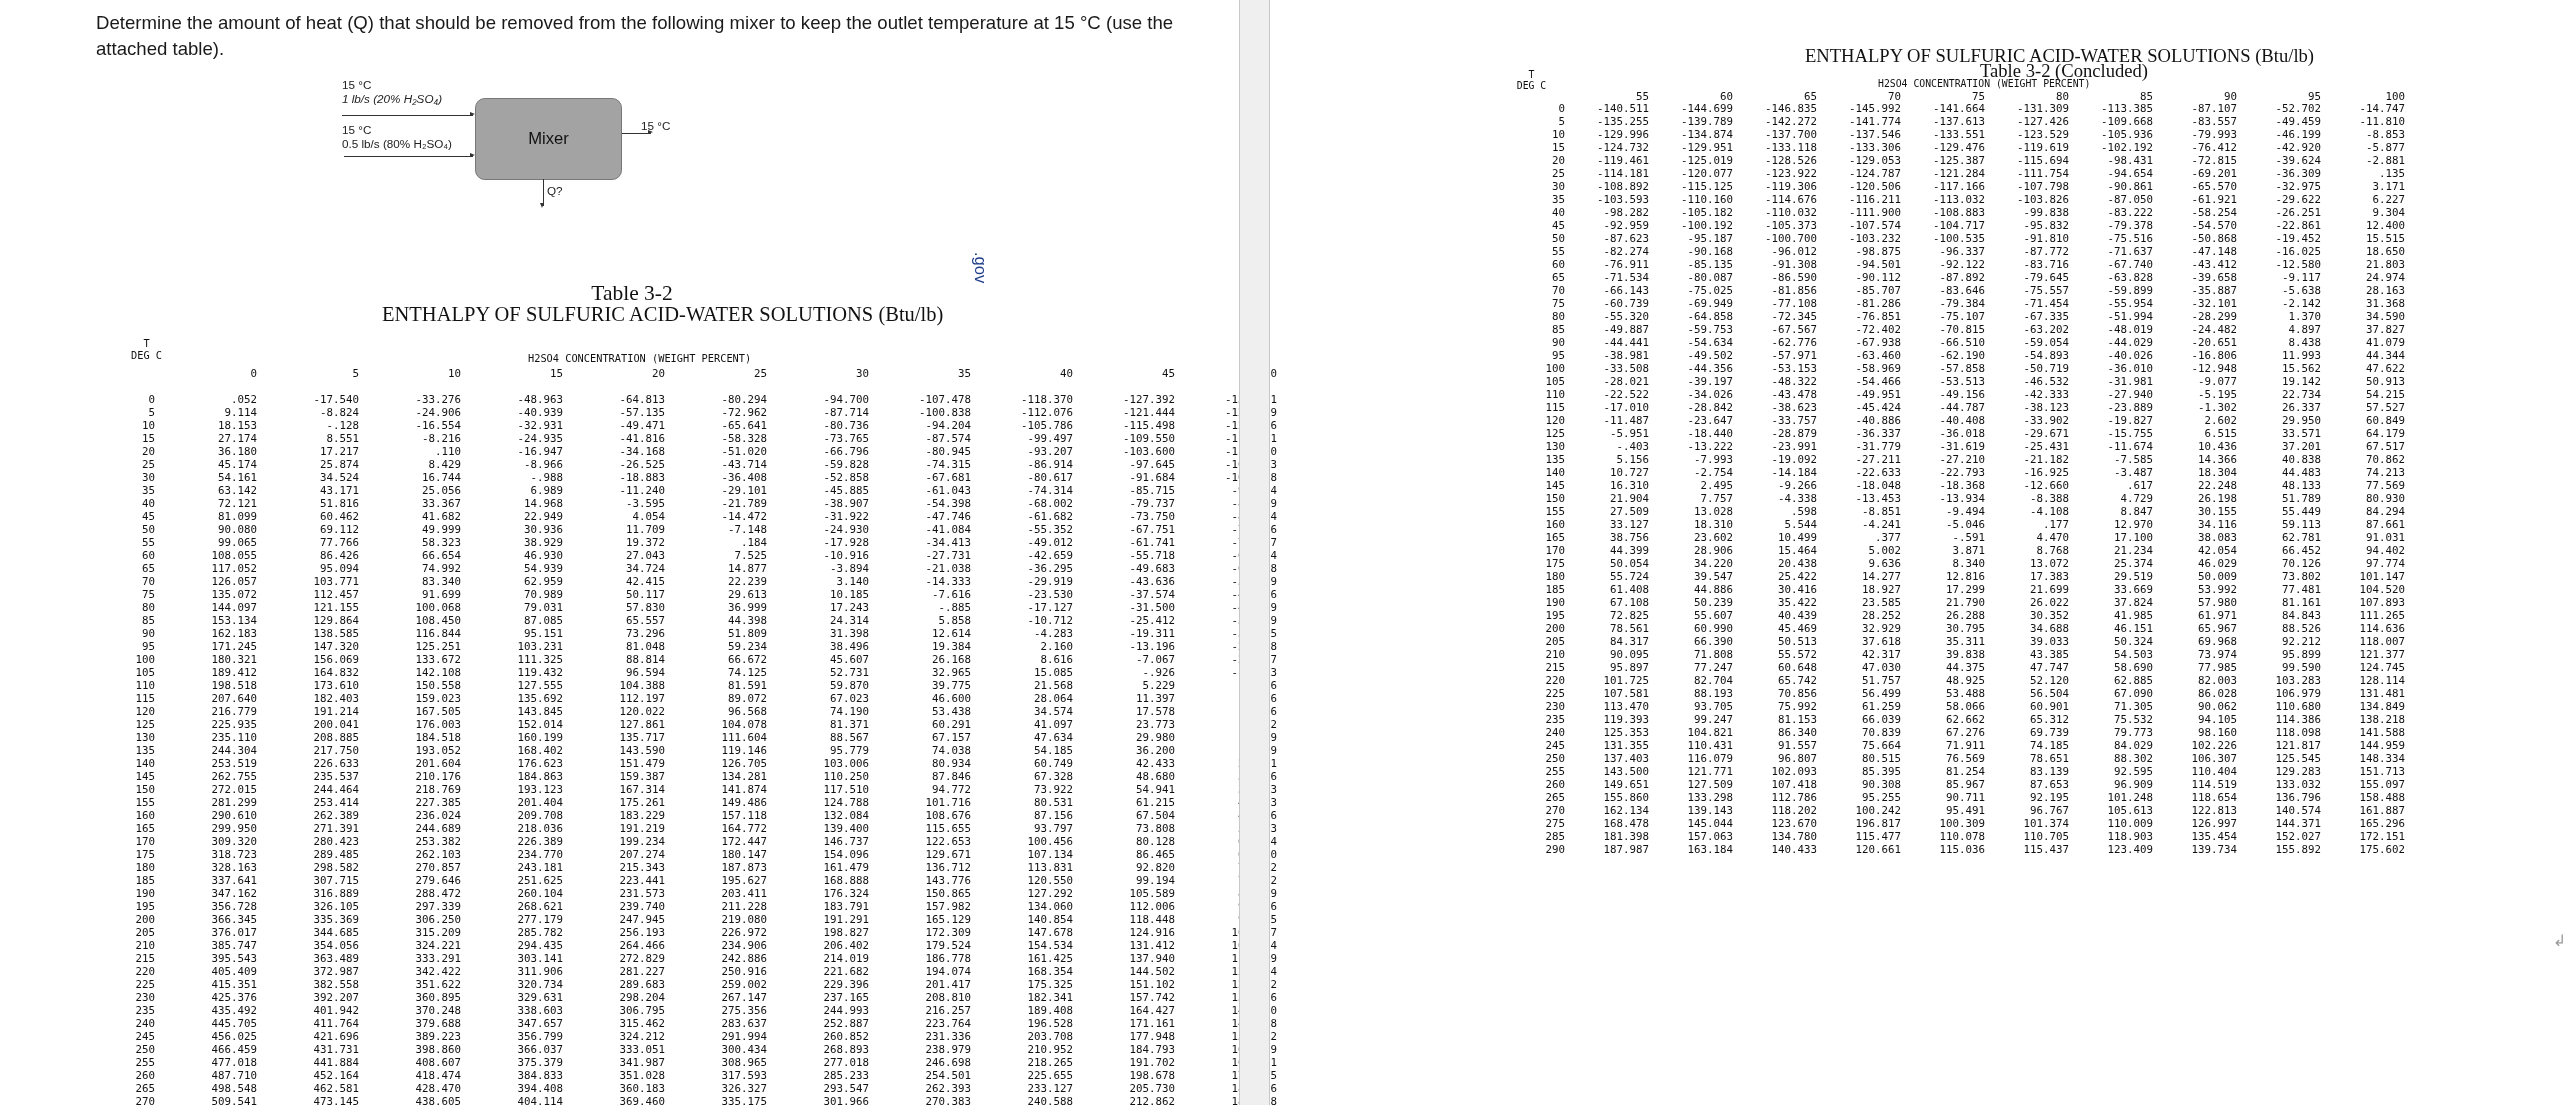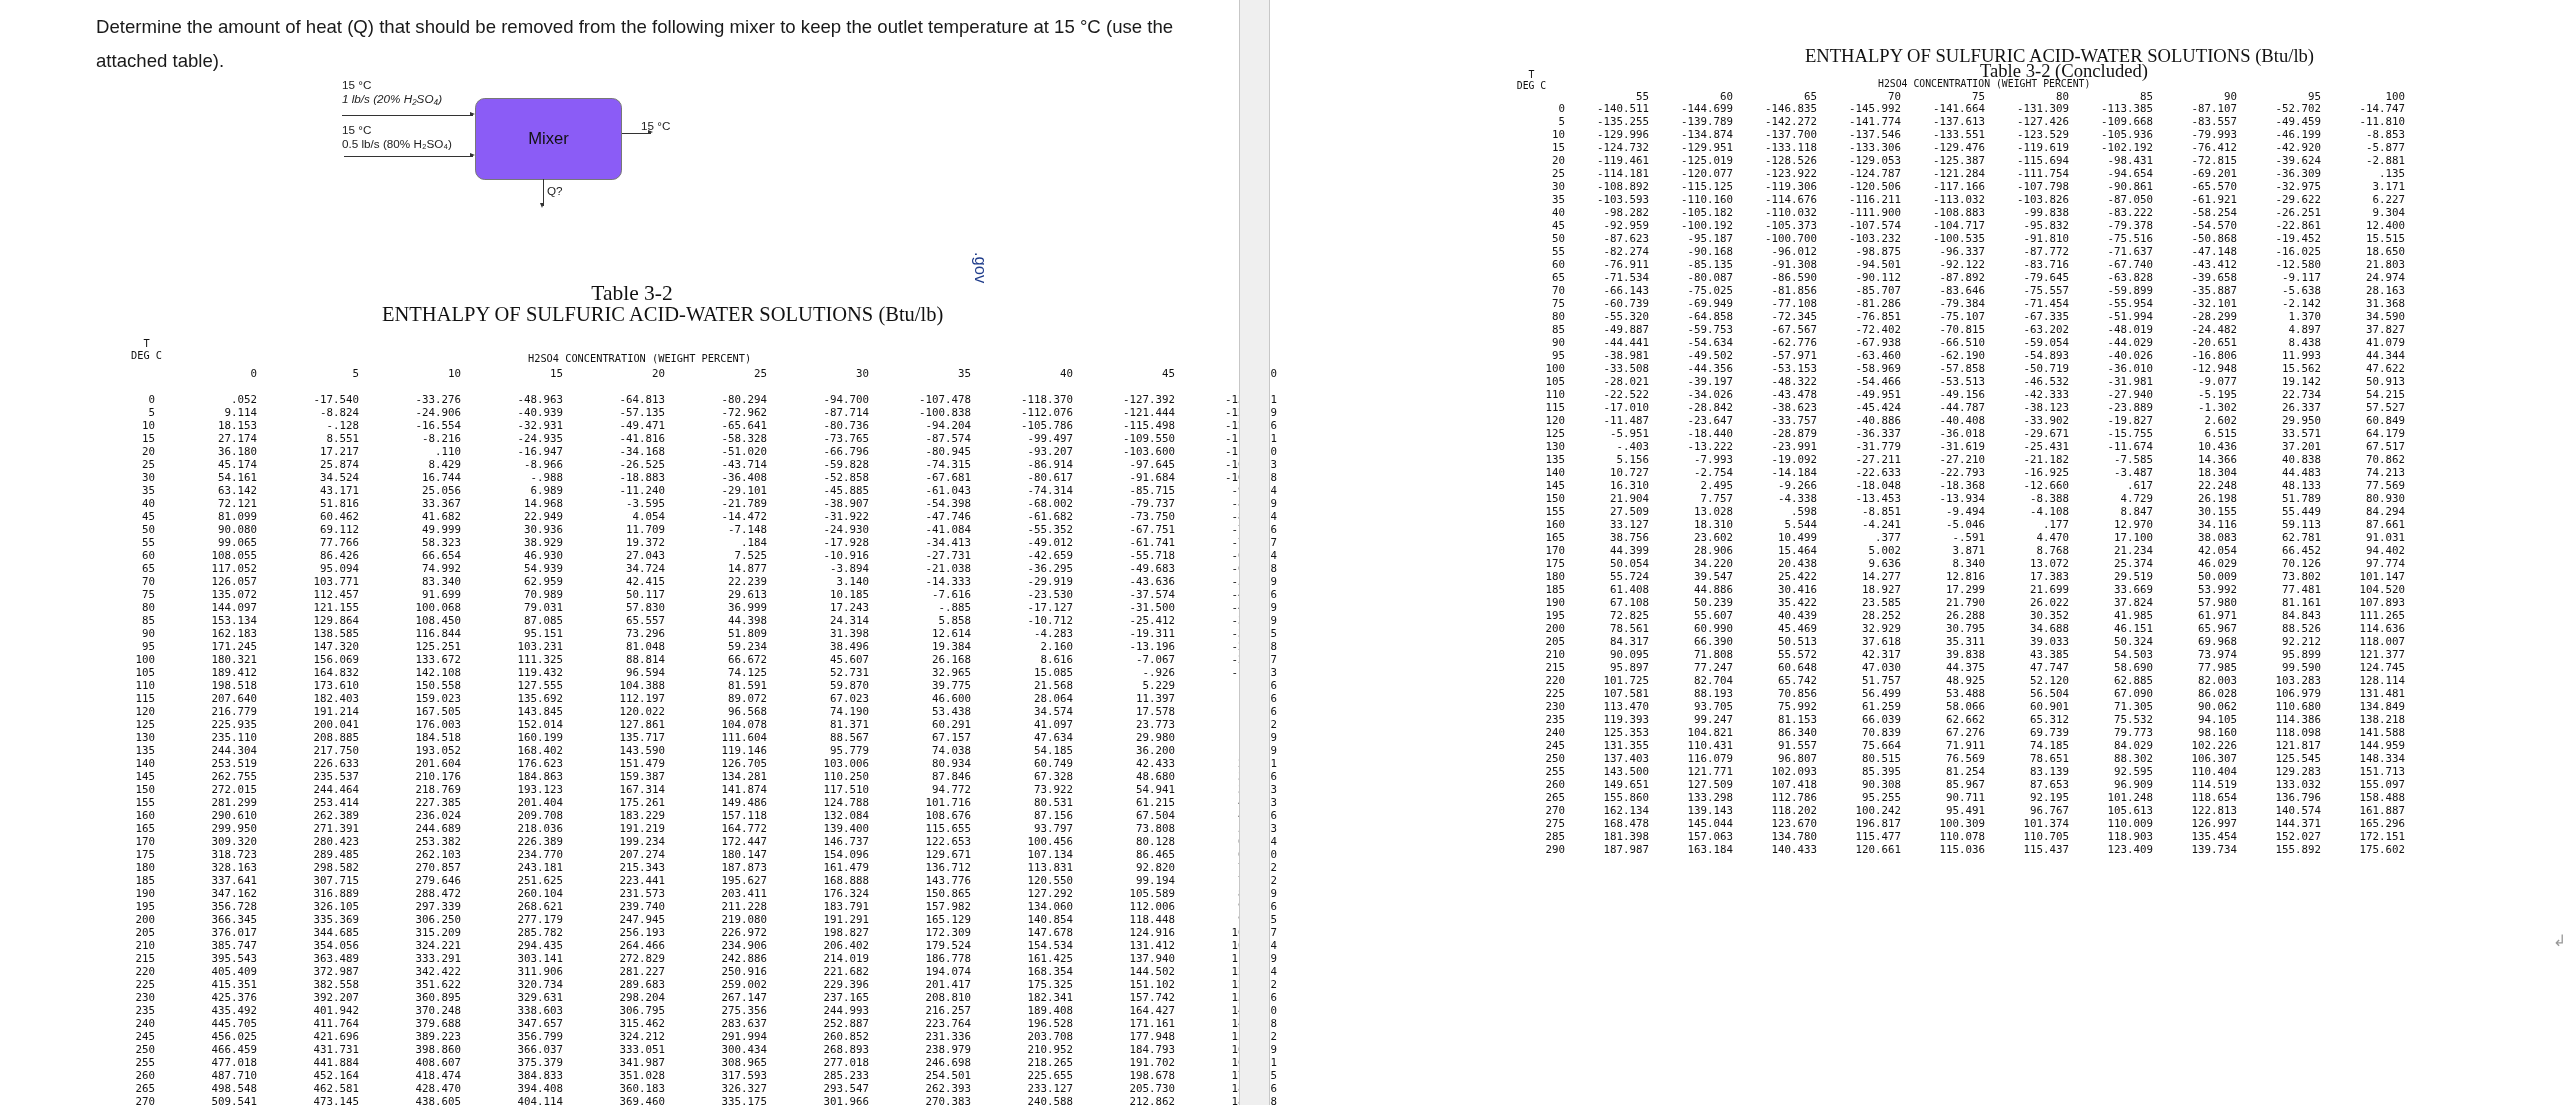--- a/index.html
+++ b/index.html
@@ -1,22 +1,22 @@
 <!DOCTYPE html>
 <html><head>
 <meta charset="utf-8">
 <style>
   html, body { margin:0; padding:0; }
   body { width:2576px; height:1106px; background:#ffffff; position:relative; overflow:hidden; font-family:"Liberation Sans", sans-serif; color:#111; }
-  .question { position:absolute; left:96px; top:9.8px; width:1125px; font-size:18.6px; line-height:34px; color:#1a1a1a; }
+  .question { position:absolute; left:96px; top:9.8px; width:1125px; font-size:18.6px; line-height:26px; color:#1a1a1a; }
   .diagram { position:absolute; left:342px; top:78px; width:391px; height:132px; }
   .diagram .lbl { position:absolute; font-size:11.7px; line-height:13.7px; color:#222; white-space:nowrap; }
   .diagram .arrow { position:absolute; height:1px; background:#333; }
   .diagram .arrow::after { content:""; position:absolute; right:-2px; top:-2.9px; border-left:5.9px solid #333; border-top:2.9px solid transparent; border-bottom:2.9px solid transparent; }
-  .mixer { position:absolute; left:133px; top:19.6px; width:145px; height:80px; background:#8b5cf6; border:1px solid #777; border-radius:9.8px; display:flex; align-items:center; justify-content:center; font-size:16.6px; }
+  .mixer { position:absolute; left:133px; top:19.6px; width:145px; height:80px; background:#a3a3a3; border:1px solid #777; border-radius:9.8px; display:flex; align-items:center; justify-content:center; font-size:16.6px; }
   .qarrow { position:absolute; left:201px; top:101px; width:1px; height:27px; background:#333; }
   .qarrow::after { content:""; position:absolute; left:-2.9px; bottom:-2px; border-top:5.9px solid #333; border-left:2.9px solid transparent; border-right:2.9px solid transparent; }
   .gov { position:absolute; left:990px; top:252px; font-size:16.6px; color:#1f3c8a; transform:rotate(90deg); transform-origin:left top; }
   .gap { position:absolute; left:1239px; top:0; width:29px; height:1106px; background:#efefef; border-left:1px solid #c7c7c7; border-right:1px solid #c7c7c7; }
   .tbl-title { position:absolute; font-family:"Liberation Serif", serif; text-align:center; white-space:nowrap; }
   .mono { font-family:"DejaVu Sans Mono", monospace; }
   table.enth { border-collapse:collapse; font-family:"DejaVu Sans Mono", monospace; color:#111; }
   table.enth td, table.enth th { padding:0; text-align:right; font-weight:normal; white-space:nowrap; }
   #left-table { position:absolute; left:98px; top:393px; font-size:10.8px; line-height:13px; }
   #left-table td.t { width:57px; padding-right:0; }

